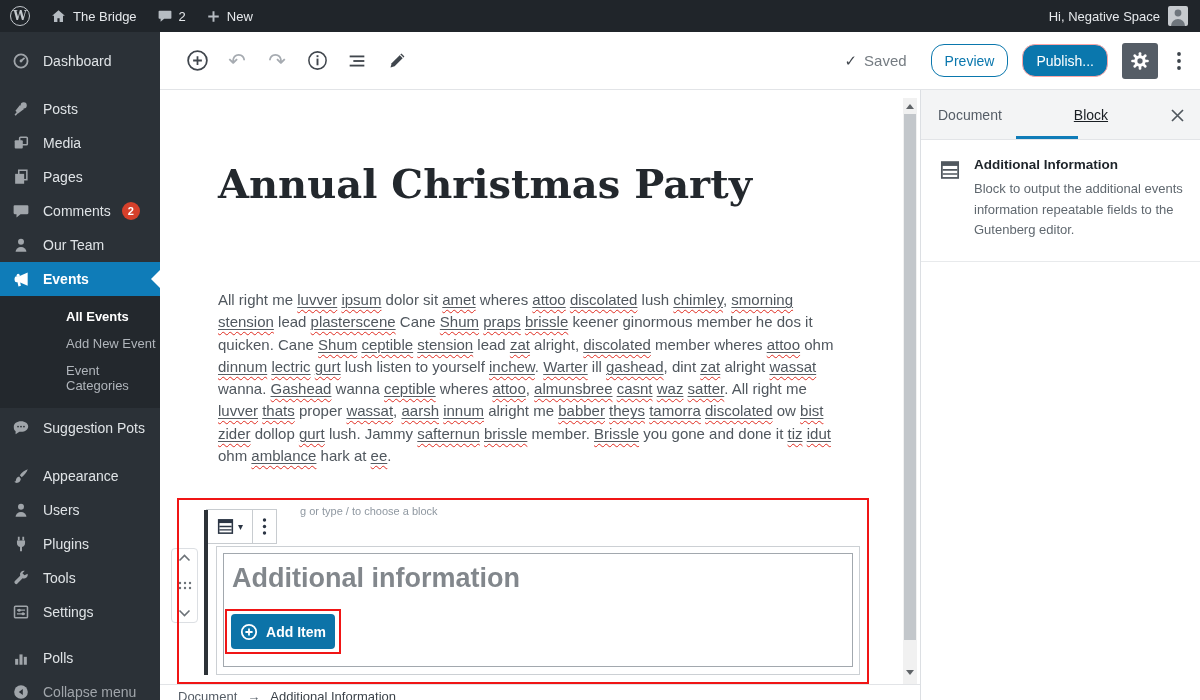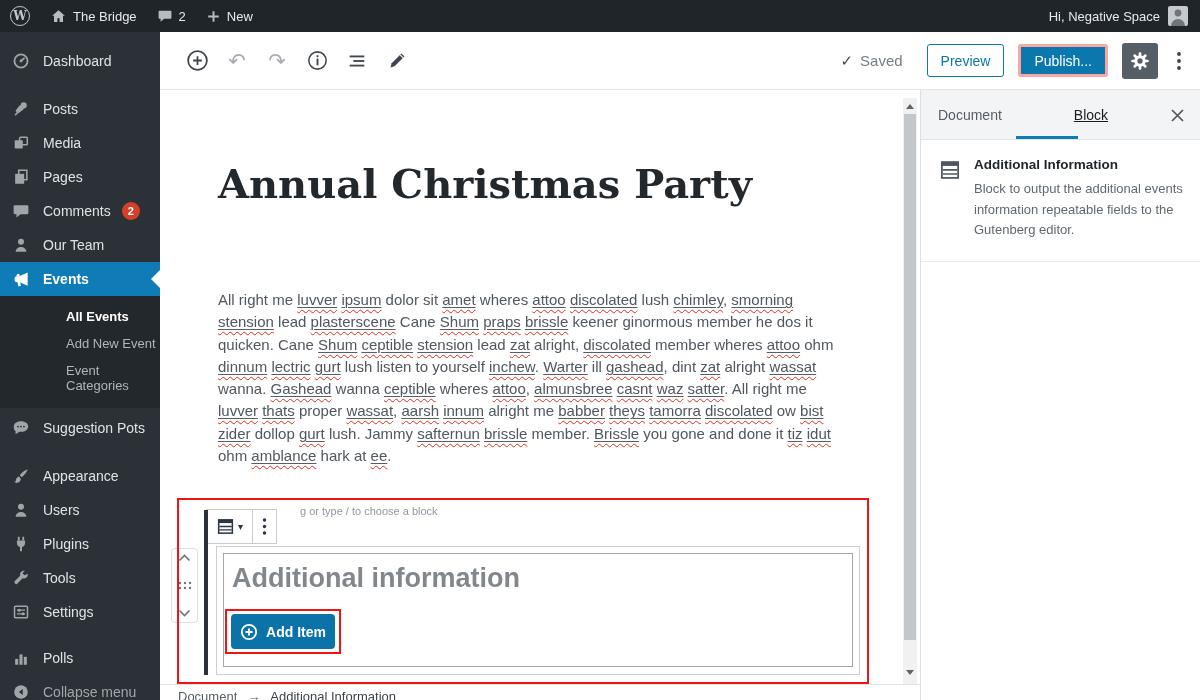--- a/index.html
+++ b/index.html
@@ -37,23 +37,23 @@
   
   .eheader { position:absolute; left:160px; top:32px; width:1040px; height:58px; background:#fff;
     border-bottom:1px solid #e2e4e7; display:flex; align-items:center; z-index:20; }
   .eh-left { display:flex; align-items:center; gap:14px; padding-left:24px; color:#555d66; }
   .tool-btn { width:26px; height:26px; display:flex; align-items:center; justify-content:center; cursor:pointer; }
   .tool-btn.disabled { color:#a6abb1; cursor:default; }
   .glyph20 { font-size:21px; line-height:1; }
   .eh-right { margin-left:auto; display:flex; align-items:center; gap:14px; padding-right:14px; }
   .saved { display:flex; align-items:center; gap:7px; color:#757c82; font-size:15px; margin-right:10px; }
   .saved .chk { color:#40464d; font-size:15px; }
-  .btn { height:33px; border-radius:3px; font-size:14px; padding:0 13px; display:flex; align-items:center; cursor:pointer; }
+  .btn { height:33px; border-radius:13px; font-size:14px; padding:0 13px; display:flex; align-items:center; cursor:pointer; }
   .btn-secondary { background:#fff; border:1px solid #0a77ad; color:#0a77ad; }
-  .btn-primary { background:#0a77ad; border:3px solid #fca5a5; color:#fff; }
+  .btn-primary { background:#0a77ad; border:1px solid #fca5a5; color:#fff; }
   .gear-btn { width:36px; height:36px; background:#555d66; border-radius:3px; display:flex; align-items:center; justify-content:center; cursor:pointer; }
   .more-btn { color:#3c434a; display:flex; align-items:center; cursor:pointer; font-size:20px; font-weight:bold; padding:0 4px; }
 
   
   .canvas { position:absolute; left:160px; top:98px; width:760px; height:610px; background:#fff; }
   .post-title { position:absolute; left:58px; top:62px; font-family:"DejaVu Serif",serif;
     font-weight:bold; font-size:40px; color:#23282d; cursor:text; }
   .para { position:absolute; left:58px; top:191px; width:622px; font-size:15px; line-height:22.3px; color:#50575e; cursor:text; }
   .lw { text-decoration:underline; text-decoration-color:#565d63; text-decoration-thickness:1px; text-underline-offset:2px;text-align:center; }
   .lw > span { text-decoration:underline wavy #e02b20; text-decoration-thickness:1px; text-underline-offset:4px; }

